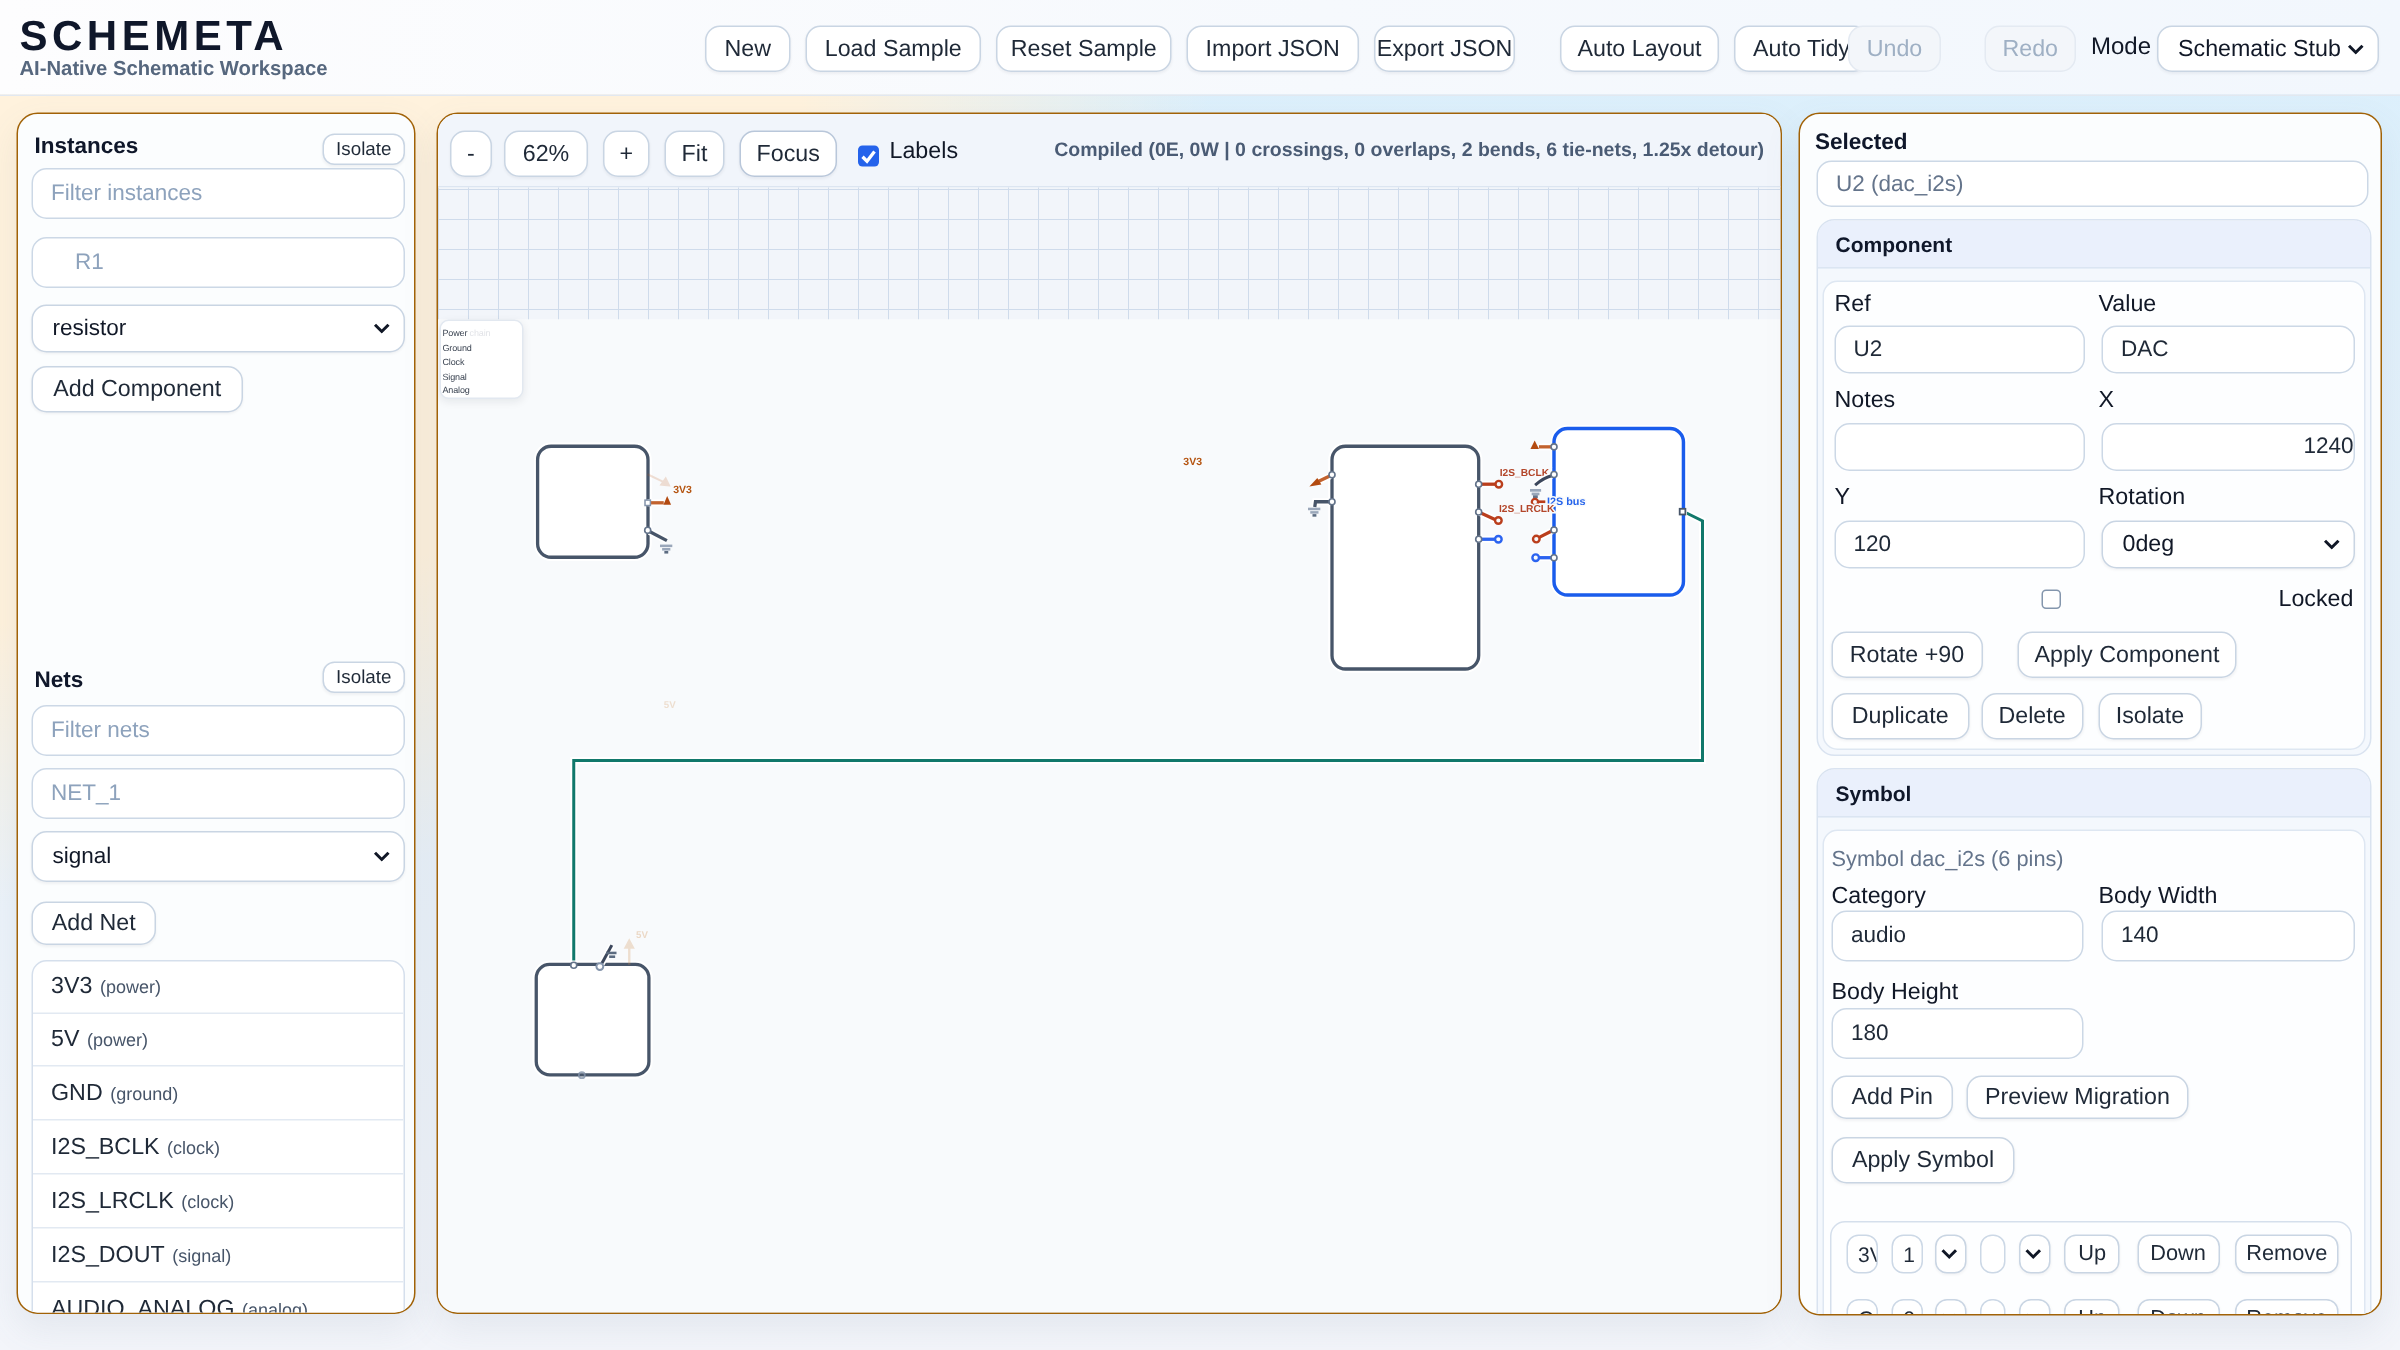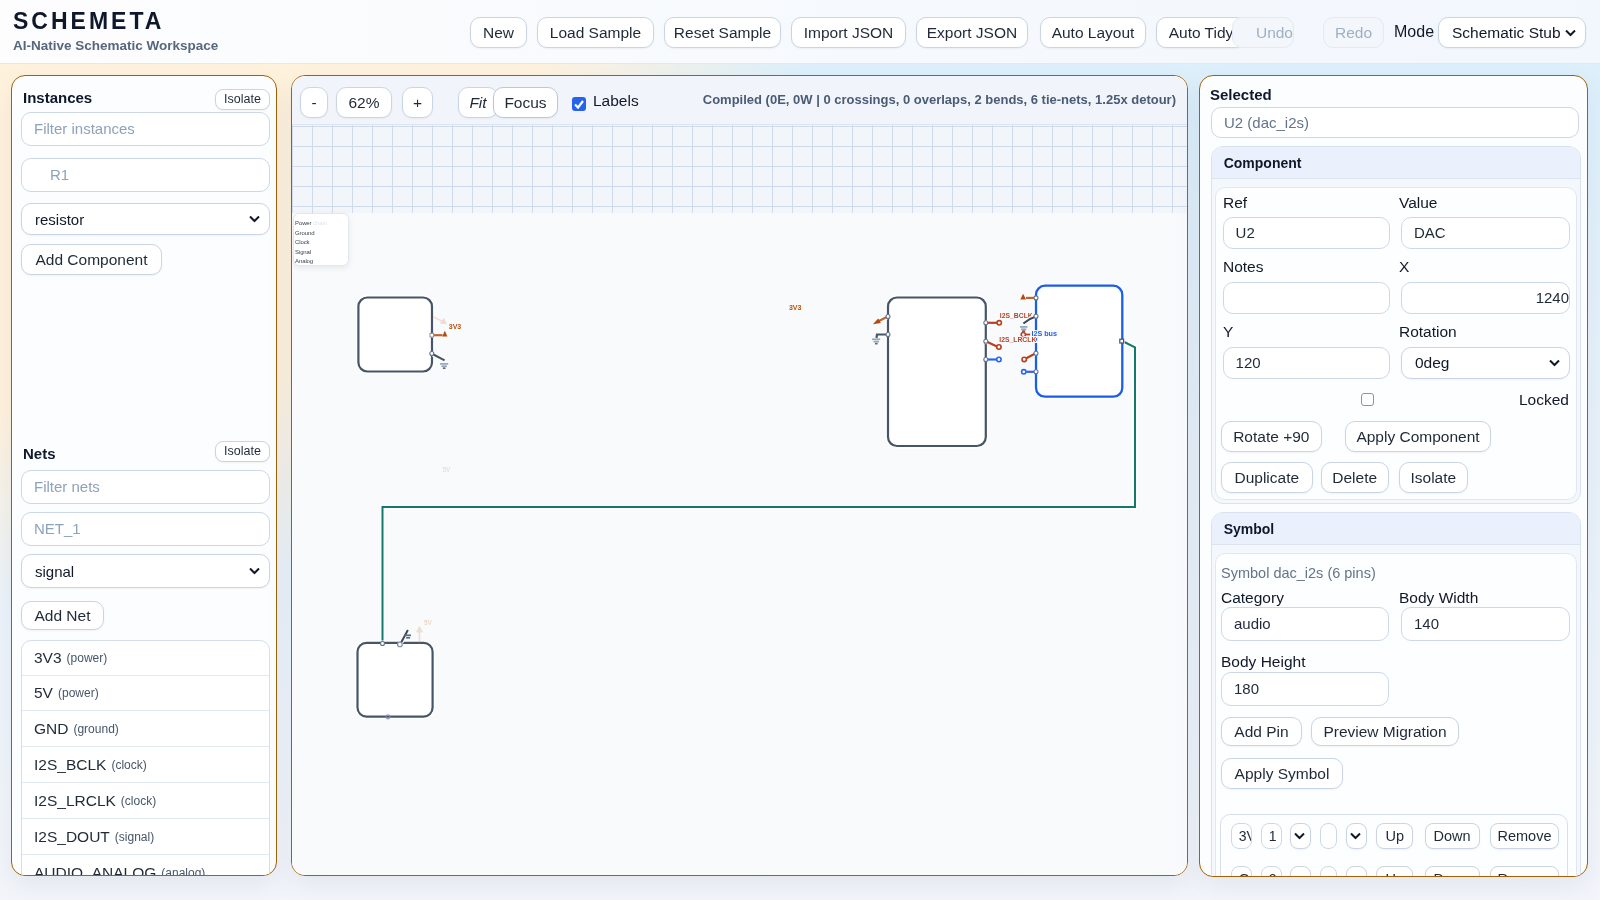--- a/index.html
+++ b/index.html
@@ -8,21 +8,21 @@
     font-family:"Liberation Sans", sans-serif;
     background:
       radial-gradient(1050px 720px at 30px 70px, #fff2dd 0%, #fff2dd 48%, rgba(255,242,221,0) 74%),
       linear-gradient(to bottom, #daeffc 0%, #e6f1fa 40%, #f3f5fa 100%);
     position:relative;
   }
   
   #hdr { position:absolute; left:0; top:0; width:1600px; height:64px;
     background:linear-gradient(90deg,#fdfdfe 0%, #f6f9fd 55%, #f2f7fd 100%);
     border-bottom:1px solid #e2e8f0; }
-  #hdr h1 { position:absolute; left:13px; top:8px; font-size:23px; letter-spacing:3px; color:#0f172a; font-weight:bold;}
+  #hdr h1 { position:absolute; left:13px; top:8px; font-size:28px; letter-spacing:3px; color:#0f172a; font-weight:bold;}
   #hdr .sub { position:absolute; left:13px; top:38px; font-size:13.5px; font-weight:bold; color:#56677e; }
   .hbtn { position:absolute; top:17px; height:31px; background:#fff; border:1px solid #c9d5e3; border-radius:10px;
      font-size:15.5px; color:#1f2937; text-align:center; line-height:29px; box-shadow:0 1px 2px rgba(15,23,42,.05);
      font-family:"Liberation Sans", sans-serif;}
   .hbtn.dis { background:#f3f6fa; border-color:#e4eaf2; color:#9fb0c4; box-shadow:none;}
   #modeLbl { position:absolute; left:1394px; top:23px; font-size:16px; color:#111827;}
   .selectbox { background:#fff; border:1px solid #c9d5e3; border-radius:10px; position:absolute; box-shadow:0 1px 2px rgba(15,23,42,.05);}
   .selectbox .txt { position:absolute; left:13px; top:50%; transform:translateY(-50%); font-size:15.5px; color:#111827; white-space:nowrap;}
   .chev { position:absolute; right:9px; top:50%; width:11px; height:7px; transform:translateY(-50%); }
   .chev svg { display:block; }
@@ -68,24 +68,24 @@
 </style>
 </head>
 <body>
   <div id="hdr">
     <h1>SCHEMETA</h1>
     <div class="sub">AI-Native Schematic Workspace</div>
     <div class="hbtn" style="left:470px;width:57px;">New</div>
     <div class="hbtn" style="left:537px;width:117px;">Load Sample</div>
     <div class="hbtn" style="left:664px;width:117px;">Reset Sample</div>
     <div class="hbtn" style="left:791px;width:115px;">Import JSON</div>
-    <div class="hbtn" style="left:916px;width:112px;">Export JSON</div>
+    <div class="hbtn" style="left:916px;width:94px;">Export JSON</div>
     <div class="hbtn" style="left:1040px;width:106px;">Auto Layout</div>
     <div class="hbtn" style="left:1156px;width:90px;">Auto Tidy</div>
-    <div class="hbtn dis" style="left:1232px;width:62px;text-align:right;">Undo</div>
+    <div class="hbtn dis" style="left:1232px;width:62px;">Undo</div>
     <div class="hbtn dis" style="left:1323px;width:61px;">Redo</div>
     <div id="modeLbl">Mode</div>
     <div class="selectbox" style="left:1438px;top:17px;width:148px;height:31px;">
       <span class="txt">Schematic Stub</span>
       <span class="chev">
         <svg width="11" height="7" viewBox="0 0 11 7">
           <path d="M1 1 L5.5 5.5 L10 1" stroke="#111827" stroke-width="2" fill="none"></path>
         </svg>
       </span>
     </div>
@@ -126,21 +126,21 @@
       <div class="lrow" style="height:36px;">I2S_LRCLK<span class="small">(clock)</span></div>
       <div class="lrow" style="height:36px;">I2S_DOUT<span class="small">(signal)</span></div>
       <div class="lrow" style="height:36px;">AUDIO_ANALOG<span class="small">(analog)</span></div>
     </div>
   </div>
   <div class="panel" id="cpanel">
     <div id="ctoolbar">
       <div class="btn" style="left:8px;top:11px;width:28px;height:31px;line-height:29px;">-</div>
       <div class="btn" style="left:44px;top:11px;width:56px;height:31px;line-height:29px;">62%</div>
       <div class="btn" style="left:110px;top:11px;width:31px;height:31px;line-height:29px;">+</div>
-      <div class="btn" style="left:166px;top:11px;width:40px;height:31px;line-height:29px;font-style:italic;">Fit</div>
+      <div class="btn" style="left:151px;top:11px;width:40px;height:31px;line-height:29px;">Fit</div>
       <div class="btn" style="left:201px;top:11px;width:65px;height:31px;line-height:29px;border-color:#b9c7da;">Focus</div>
       <div class="cb" style="left:280px;top:21px;background:#2563eb;">
         <svg width="14" height="14" viewBox="0 0 14 14">
           <path d="M3 7.5 L6 10.5 L11 4" stroke="#fff" stroke-width="2.2" fill="none"></path>
         </svg>
       </div>
       <div style="position:absolute;left:301px;top:16px;font-size:15.5px;color:#111827;">Labels</div>
       <div id="statusTxt">Compiled (0E, 0W | 0 crossings, 0 overlaps, 2 bends, 6 tie-nets, 1.25x detour)</div>
     </div>
     <div id="cgrid"></div>

